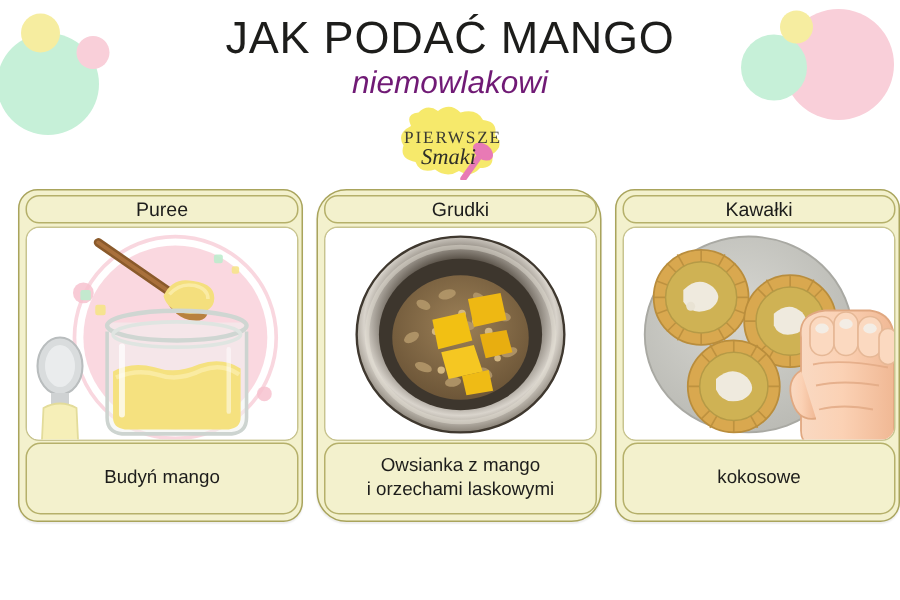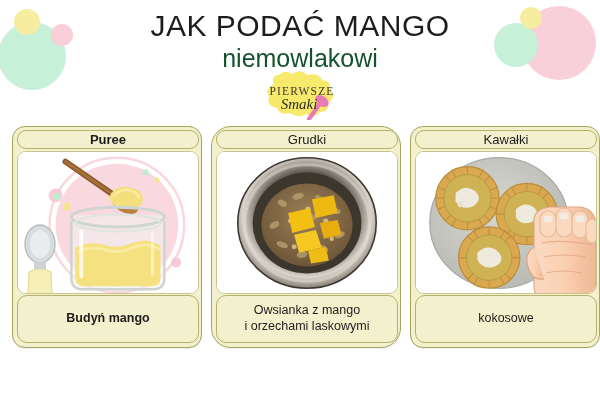--- a/index.html
+++ b/index.html
@@ -11,21 +11,21 @@
   #deco-tl{position:absolute;left:0;top:0;width:110px;height:95px;}
   #deco-tr{position:absolute;right:0;top:0;width:115px;height:95px;}
 
   
   #header{position:absolute;left:0;top:0;width:600px;text-align:center;}
   #main-title{
     font-size:30px;letter-spacing:.5px;color:#1d1d1b;font-weight:400;
     margin:10px 0 0 0;line-height:1.05;
   }
   #sub-title{
-    font-size:25px;color:#14532d;font-weight:400;margin:3px 0 0 0;line-height:1.05;
+    font-size:21px;color:#701a75;font-weight:400;margin:3px 0 0 0;line-height:1.05;font-style:italic;
   }
 
   
   #logo{position:absolute;left:252px;top:70px;width:100px;height:50px;}
   #logo svg{display:block;}
 
   
   #cards{position:absolute;left:0;top:126px;width:600px;height:228px;}
   .card{
     position:absolute;top:0;width:190px;height:222px;
@@ -101,21 +101,21 @@
       </g>
 
       <text x="50" y="25" text-anchor="middle" font-family="'Liberation Serif', serif" font-size="11.5" letter-spacing="1.2" fill="#3b3b33">PIERWSZE</text>
 
       <text x="47" y="39" text-anchor="middle" font-family="'Liberation Serif', serif" font-size="15" font-style="italic" fill="#2e2e28">Smaki</text>
     </svg>
   </div>
 
   <div id="cards">
 
-    <div class="card" style="left:12px;font-weight:bold;">
+    <div class="card" style="left:12px;">
       <div class="card-header">
         <span>Puree</span>
       </div>
 
       <div class="card-photo">
         <svg class="photo-svg" viewBox="0 0 182 143" preserveAspectRatio="xMidYMid slice">
           <rect width="182" height="143" fill="#ffffff"></rect>
 
           <circle cx="100" cy="74" r="62" fill="#f9d4dd" opacity=".9"></circle>
           <circle cx="100" cy="74" r="68" fill="none" stroke="#f7c9d4" stroke-width="2.5" opacity=".75"></circle>

